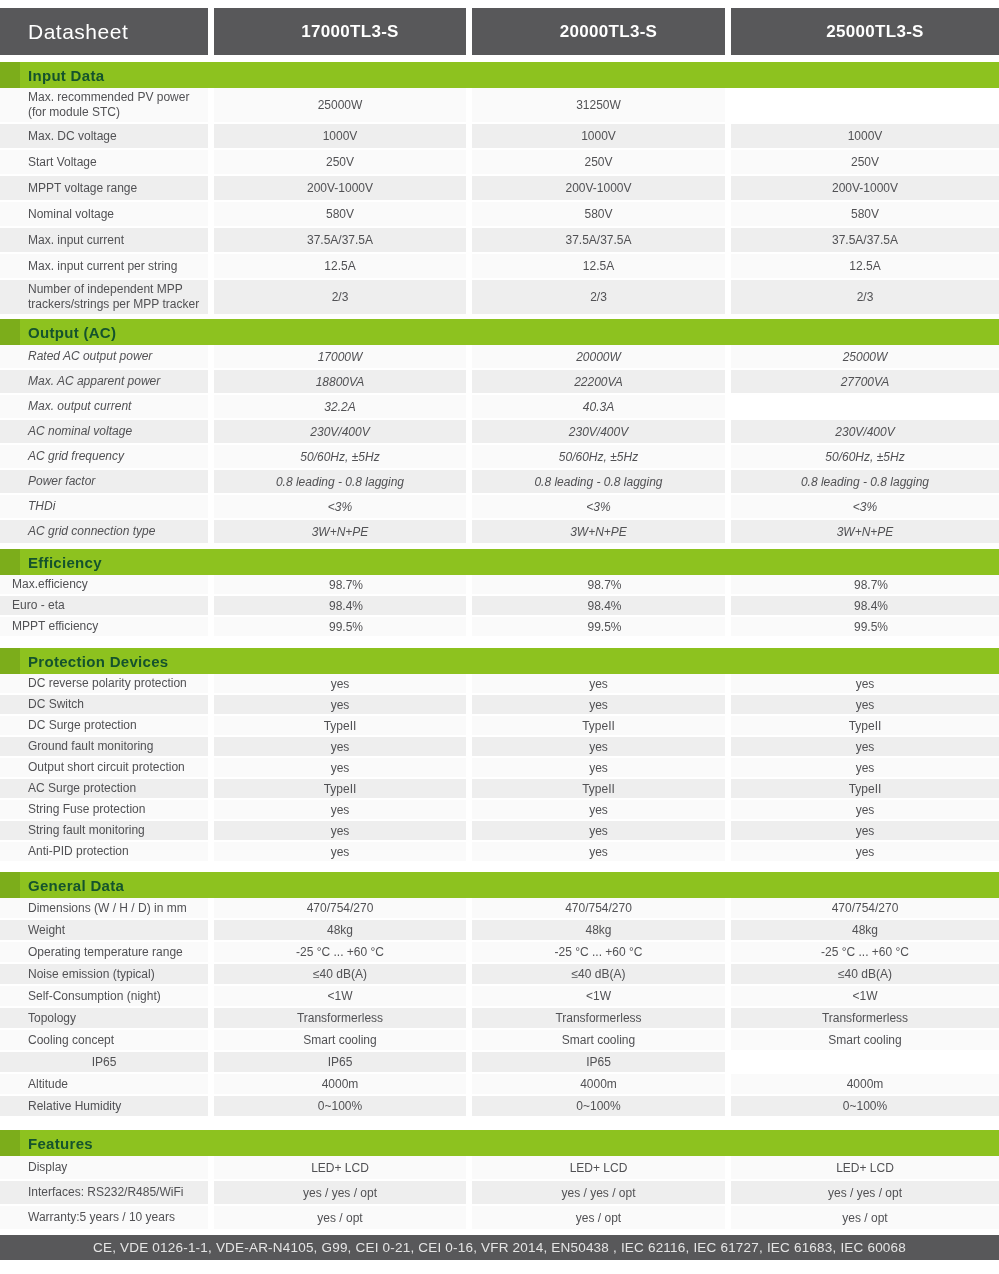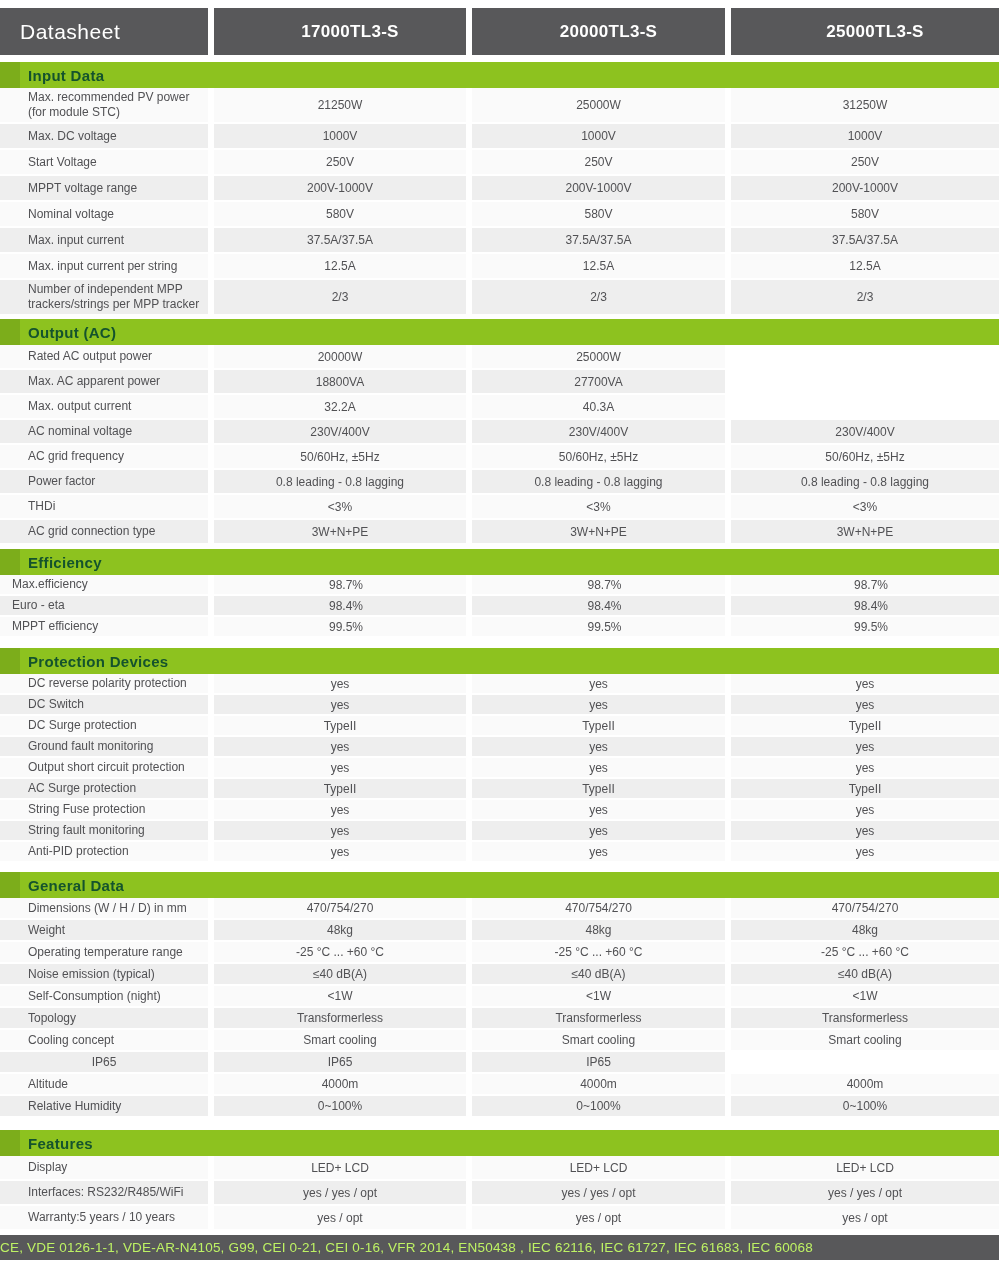--- a/index.html
+++ b/index.html
@@ -23,21 +23,21 @@
   .hdr-cell {
     background: #58585a;
     color: #ffffff;
     height: 47px;
     display: flex;
     align-items: center;
     justify-content: center;
   }
   .hdr-cell.title {
     justify-content: flex-start;
-    padding-left: 20px;
+    padding-left: 28px;
     font-size: 21px;
     font-weight: 400;
     letter-spacing: 0.5px;
   }
   .hdr-cell.model { font-size: 17px; font-weight: 700; letter-spacing: 0.3px; padding-left: 20px; }
 
   
   .bar {
     position: relative;
     height: 26px;
@@ -68,42 +68,42 @@
     align-items: center;
     font-size: 12px;
   }
   .row.alt .cell { background: #eeeeee; }
   .cell.label { justify-content: flex-start; padding: 2px 8px 2px 28px; line-height: 1.25; }
   .cell.val { justify-content: center; text-align: center; }
 
   
   .s0 .row .cell { min-height: 24px; }
   .s0 .row.tall .cell { min-height: 33px; }
-  .s1 .row .cell { min-height: 23px; }
+  .s1 .row .cell { min-height: 23px; font-style: italic; }
   .s2 .row .cell { min-height: 19px; padding-left: 12px; }
   .s3 .row .cell { min-height: 19px; }
   .s4 .row .cell { min-height: 20px; text-align: right; }
   .s5 .row .cell { min-height: 23px; }
 
   
   .sec.s1 { margin-top: 5px; }
   .sec.s2 { margin-top: 6px; }
   .sec.s3 { margin-top: 12px; }
   .sec.s4 { margin-top: 11px; }
   .sec.s5 { margin-top: 14px; }
 
   
   .foot {
     margin-top: 6px;
     height: 25px;
     background: #58585a;
-    color: #bef264;
+    color: #e5e5e5;
     display: flex;
     align-items: center;
-    justify-content: flex-start;
+    justify-content: center;
     font-size: 13.5px;
     letter-spacing: 0.2px;
   }
 </style>
 </head>
 <body>
 
 <div class="page">
 
   <header class="hdr grid4">
@@ -116,21 +116,20 @@
   <main>
 
     <section class="sec s0">
       <div class="bar">
         <span class="cap"></span>
         <span class="bar-title">Input Data</span>
       </div>
       <div class="rows">
   <div class="row grid4 tall">
     <div class="cell label">Max. recommended PV power (for module STC)</div>
-    <div class="cell val">21250W</div>
     <div class="cell val">25000W</div>
     <div class="cell val">31250W</div>
   </div>
 
   <div class="row grid4 alt">
     <div class="cell label">Max. DC voltage</div>
     <div class="cell val">1000V</div>
     <div class="cell val">1000V</div>
     <div class="cell val">1000V</div>
   </div>
@@ -180,27 +179,29 @@
     </section>
 
     <section class="sec s1">
       <div class="bar">
         <span class="cap"></span>
         <span class="bar-title">Output (AC)</span>
       </div>
       <div class="rows">
   <div class="row grid4">
     <div class="cell label">Rated AC output power</div>
+    <div class="cell val">17000W</div>
     <div class="cell val">20000W</div>
     <div class="cell val">25000W</div>
   </div>
 
   <div class="row grid4 alt">
     <div class="cell label">Max. AC apparent power</div>
     <div class="cell val">18800VA</div>
+    <div class="cell val">22200VA</div>
     <div class="cell val">27700VA</div>
   </div>
 
   <div class="row grid4">
     <div class="cell label">Max. output current</div>
     <div class="cell val">32.2A</div>
     <div class="cell val">40.3A</div>
   </div>
 
   <div class="row grid4 alt">

